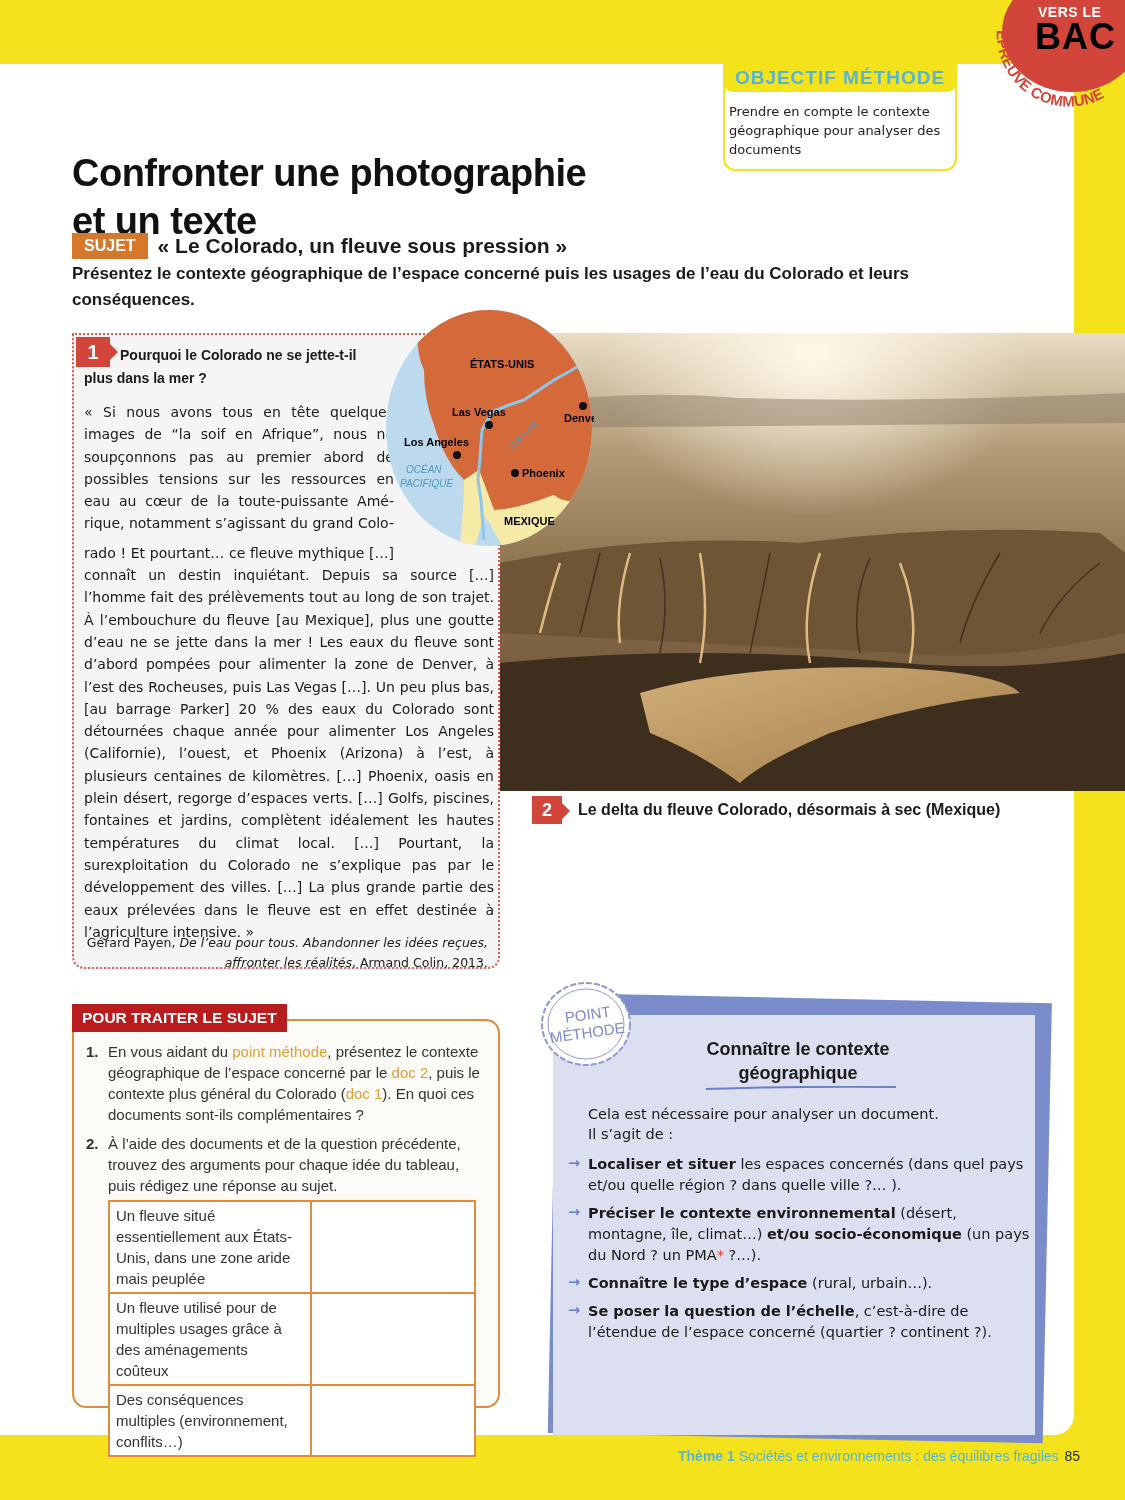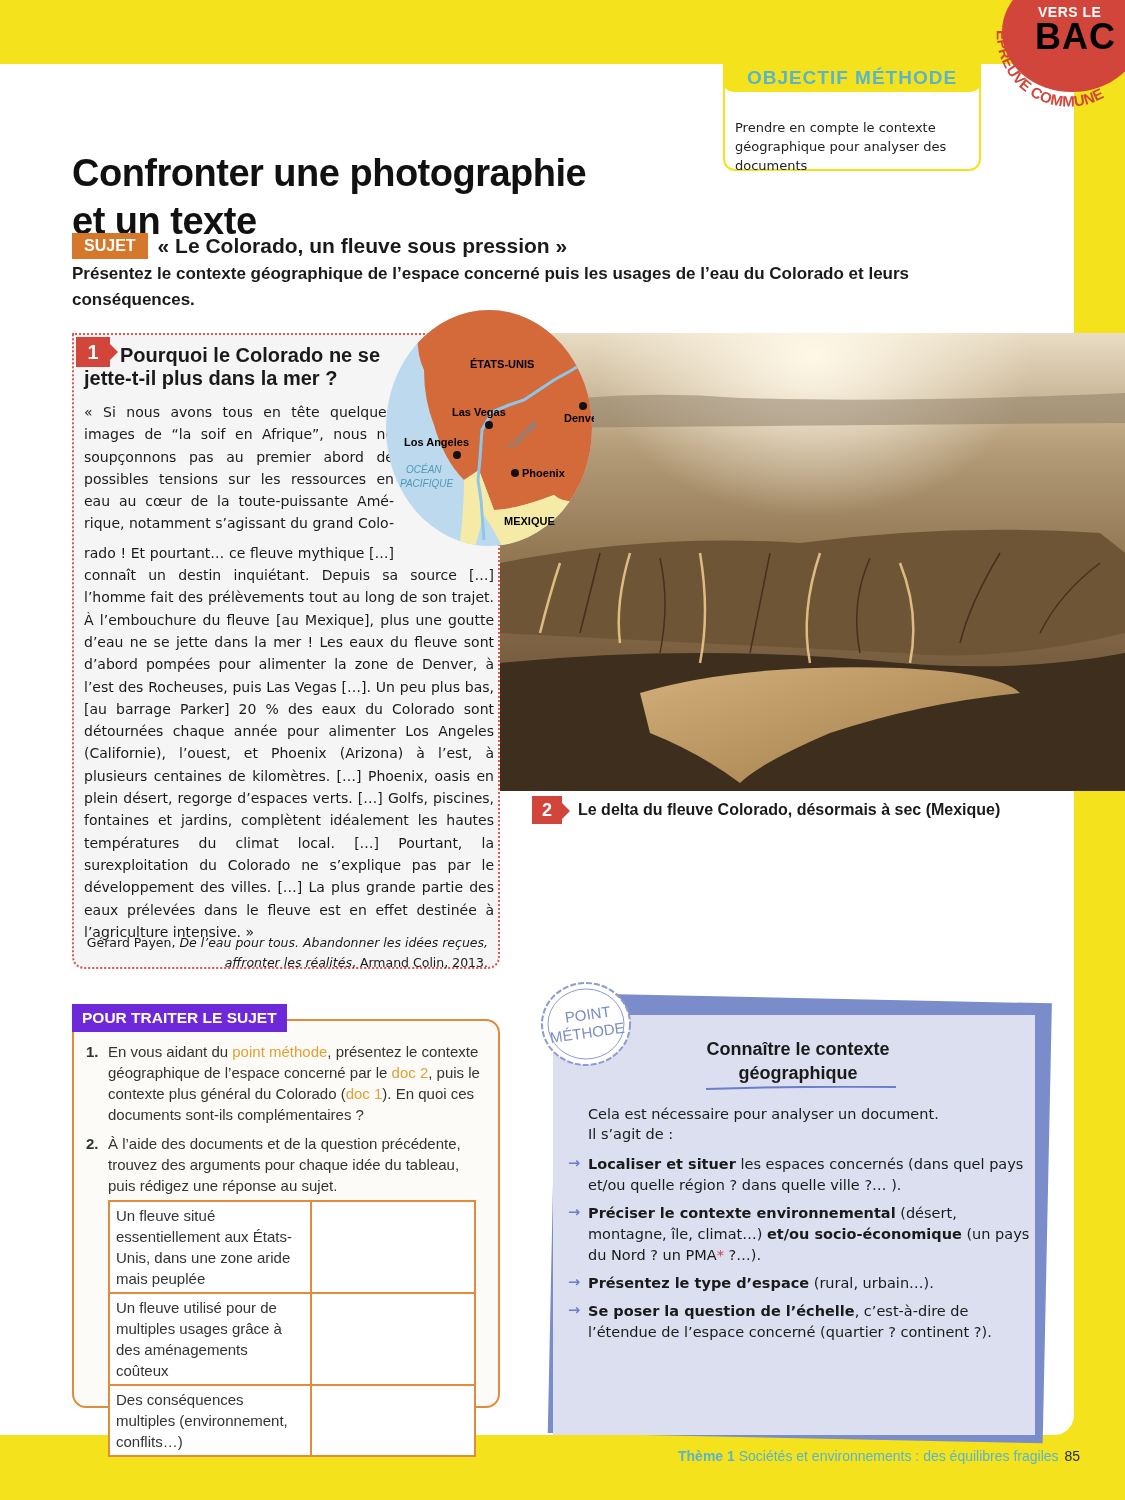--- a/index.html
+++ b/index.html
@@ -8,53 +8,53 @@
 
   .page { position: absolute; left: 0; top: 64px; width: 1074px; height: 1371px; background: #ffffff; border-bottom-right-radius: 20px; }
 
   
   .bac-badge { position: absolute; left: 1002px; top: -28px; width: 140px; height: 120px; border-radius: 50%; background: #d2453a; z-index: 5; }
   .bac-badge .vers { position: absolute; left: 36px; top: 32px; color: #fff; font-weight: bold; font-size: 14px; letter-spacing: 0.5px; }
   .bac-badge .bac { position: absolute; left: 33px; top: 44px; color: #000000; font-weight: bold; font-size: 36px; letter-spacing: 1px; }
   .epreuve-arc { position: absolute; left: 975px; top: 20px; width: 140px; height: 100px; z-index: 6; }
 
   
-  .objectif { position: absolute; left: 723px; top: 64px; width: 258px; height: 107px; border: 2px solid #f4e31c; border-radius: 0 0 12px 12px; background: #fff; z-index: 4; }
+  .objectif { position: absolute; left: 723px; top: 64px; width: 234px; height: 107px; border: 2px solid #f4e31c; border-radius: 0 0 12px 12px; background: #fff; z-index: 4; }
   .objectif .head { background: #f4e31c; height: 28px; margin: -2px -2px 0 -2px; border-radius: 0 0 10px 10px; text-align: center; }
   .objectif .head span { color: #5ab4cc; font-weight: bold; font-size: 19px; letter-spacing: 1px; line-height: 28px; }
-  .objectif .body { padding: 10px 10px; font-family: "DejaVu Sans", sans-serif; font-size: 13px; line-height: 19px; color: #222; margin-top: 16px; }
+  .objectif .body { padding: 10px 4px; font-family: "DejaVu Sans", sans-serif; font-size: 13px; line-height: 19px; color: #222; }
 
   .title { position: absolute; left: 72px; top: 116px; font-family: "Liberation Sans", sans-serif; font-weight: bold; font-size: 38px; line-height: 48px; color: #111; letter-spacing: -0.5px; margin-top: 33px; }
 
   .sujet-line { position: absolute; left: 72px; top: 233px; display: flex; align-items: center; }
   .sujet-tag { background: #d6782b; color: #fff; font-weight: bold; font-size: 16px; padding: 3px 12px; height: 26px; line-height: 20px; }
   .sujet-title { font-weight: bold; font-size: 21px; margin-left: 10px; }
   .consigne { position: absolute; left: 72px; top: 261px; width: 840px; font-weight: bold; font-size: 17px; line-height: 26px; }
 
   
   .doc1 { position: absolute; left: 72px; top: 333px; width: 428px; height: 636px; background: #f5f5f5; border: 2px dotted #d85a50; border-radius: 0 0 12px 12px; }
   .doc-num { position: absolute; background: #d2453a; color: #fff; font-weight: bold; font-size: 20px; width: 34px; height: 30px; text-align: center; line-height: 30px; }
   .doc-num::after { content: ""; position: absolute; right: -8px; top: 7px; border-left: 8px solid #d2453a; border-top: 8px solid transparent; border-bottom: 8px solid transparent; }
   .doc1 .doc-num { left: 2px; top: 2px; }
-  .doc1 .q { position: absolute; left: 10px; top: 9px; width: 300px; font-weight: bold; font-size: 20px; line-height: 23px; text-indent: 36px; }
+  .doc1 .q { position: absolute; left: 10px; top: 9px; width: 300px; font-weight: bold; font-size: 14px; line-height: 23px; text-indent: 36px; }
   .doc1 .quote { position: absolute; left: 10px; top: 66px; width: 410px; font-family: "DejaVu Sans", sans-serif; font-size: 14px; line-height: 22.3px; text-align: justify; color: #1a1a1a; }
   .doc1 .source { position: absolute; right: 10px; top: 598px; text-align: right; font-family: "DejaVu Sans", sans-serif; font-size: 12.5px; line-height: 20px; }
 
   
   .map { position: absolute; left: 384px; top: 310px; width: 210px; height: 240px; z-index: 3; }
 
   
   .photo { position: absolute; left: 500px; top: 333px; width: 625px; height: 458px; overflow: hidden; z-index: 1; }
   .photo-caption { position: absolute; left: 532px; top: 796px; display: flex; align-items: center; }
   .photo-caption .doc-num { position: relative; width: 30px; height: 28px; line-height: 28px; font-size: 18px; }
   .photo-caption .txt { margin-left: 16px; font-weight: bold; font-size: 16px; }
 
   
   .traiter { position: absolute; left: 72px; top: 1019px; width: 428px; height: 389px; background: #fdfbf8; border: 2px solid #e08c3c; border-radius: 0 14px 14px 14px; }
-  .traiter-tag { position: absolute; left: 72px; top: 1004px; background: #6d28d9; color: #fff; font-weight: bold; font-size: 15.5px; padding: 0 10px; height: 28px; line-height: 28px; z-index: 2; }
+  .traiter-tag { position: absolute; left: 72px; top: 1004px; background: #b91c1c; color: #fff; font-weight: bold; font-size: 15.5px; padding: 0 10px; height: 28px; line-height: 28px; z-index: 2; }
   .traiter ol { position: absolute; left: 12px; top: 20px; width: 400px; list-style: none; font-size: 15px; line-height: 21px; color: #333; }
   .traiter li { position: relative; padding-left: 22px; margin-bottom: 8px; }
   .traiter li .n { position: absolute; left: 0; top: 0; font-weight: bold; }
   .traiter .link { color: #e0a032; }
   .argtable { position: absolute; left: 34px; top: 179px; width: 368px; border-collapse: collapse; background: #fff; }
   .argtable td { border: 2px solid #e08c3c; font-size: 15px; line-height: 21px; padding: 3px 6px; vertical-align: top; color: #333; }
   .argtable td.c1 { width: 202px; }
 
   
   .pm-back { position: absolute; left: 557px; top: 993px; width: 495px; height: 440px; background: #7b8cca; transform: rotate(1.2deg); transform-origin: left top; }
@@ -247,19 +247,19 @@
 <svg class="pm-underline" viewBox="0 0 190 4">
     <path d="M0 3 Q95 0 190 1" stroke="#6b7ec8" stroke-width="2" fill="none"></path>
   </svg>
 <div class="pm-intro">
   <span>Cela est nécessaire pour analyser un document.</span><br>
   <span>Il s’agit de :</span>
 </div>
 <ul class="pm-list">
   <li><span class="arrow">→</span> <b>Localiser et situer</b><span> les espaces concernés (dans quel pays et/ou quelle région ? dans quelle ville ?… ).</span></li>
   <li><span class="arrow">→</span> <b>Préciser le contexte environnemental</b><span> (désert, montagne, île, climat…) </span><b>et/ou socio-économique</b><span> (un pays du Nord ? un PMA</span><span class="ast">*</span><span> ?…).</span></li>
-  <li><span class="arrow">→</span> <b>Présentez le type d’espace</b><span> (rural, urbain…).</span></li>
+  <li><span class="arrow">→</span> <b>Connaître le type d’espace</b><span> (rural, urbain…).</span></li>
   <li><span class="arrow">→</span> <b>Se poser la question de l’échelle</b><span>, c’est-à-dire de l’étendue de l’espace concerné (quartier ? continent ?).</span></li>
 </ul>
 
 <div class="footer">
   <b>Thème 1</b><span> Sociétés et environnements : des équilibres fragiles</span><span class="pg">85</span>
 </div>
 
 </body></html>

